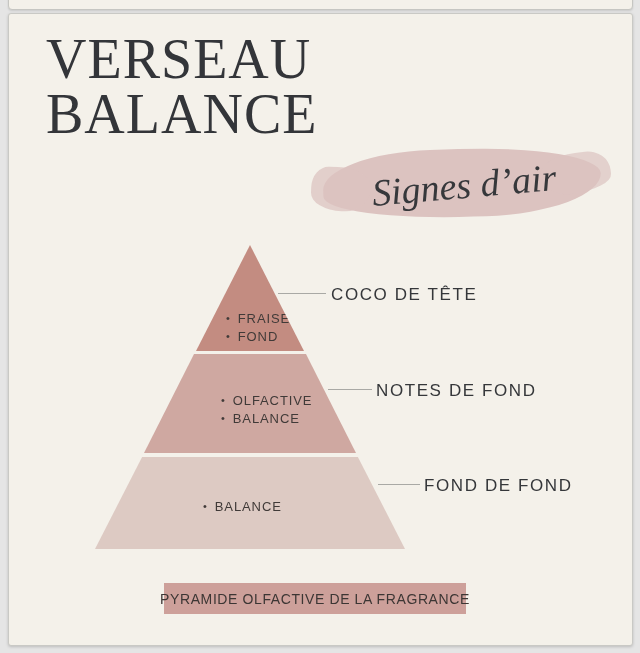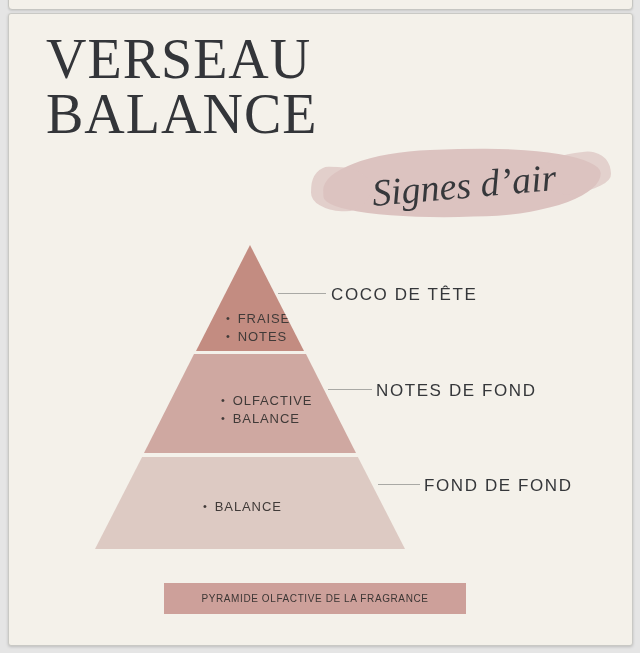--- a/index.html
+++ b/index.html
@@ -90,21 +90,21 @@
     position:absolute;font-size:17px;letter-spacing:1.6px;
     color:#35373a;white-space:nowrap;
   }
   .label-1{left:322px;top:271px;}
   .label-2{left:367px;top:367px;}
   .label-3{left:415px;top:462px;}
   
   .banner{
     position:absolute;left:155px;top:569px;width:302px;height:31px;
     display:flex;align-items:center;justify-content:center;
-    font-size:10px;letter-spacing:.6px;color:#3c3634;
+    font-size:14px;letter-spacing:.6px;color:#3c3634;
     white-space:nowrap;
   }
 </style>
 </head>
 <body>
 
 <div class="stage">
 
   <div class="prev-card"></div>
 
@@ -116,21 +116,21 @@
     </div>
 
     <div class="brush" style="background-color: rgb(220, 195, 192);"></div>
     <div class="subtitle">Signes d’air</div>
 
     <div>
 
       <div class="pyr-section pyr-top" style="background-color: rgb(195, 140, 129);">
         <ul class="notes notes-top">
           <li>FRAISE</li>
-          <li>NOTES</li>
+          <li>FOND</li>
         </ul>
       </div>
 
       <div class="pyr-section pyr-mid" style="background-color: rgb(207, 168, 161);">
         <ul class="notes notes-mid">
           <li>OLFACTIVE</li>
           <li>BALANCE</li>
         </ul>
       </div>
 

